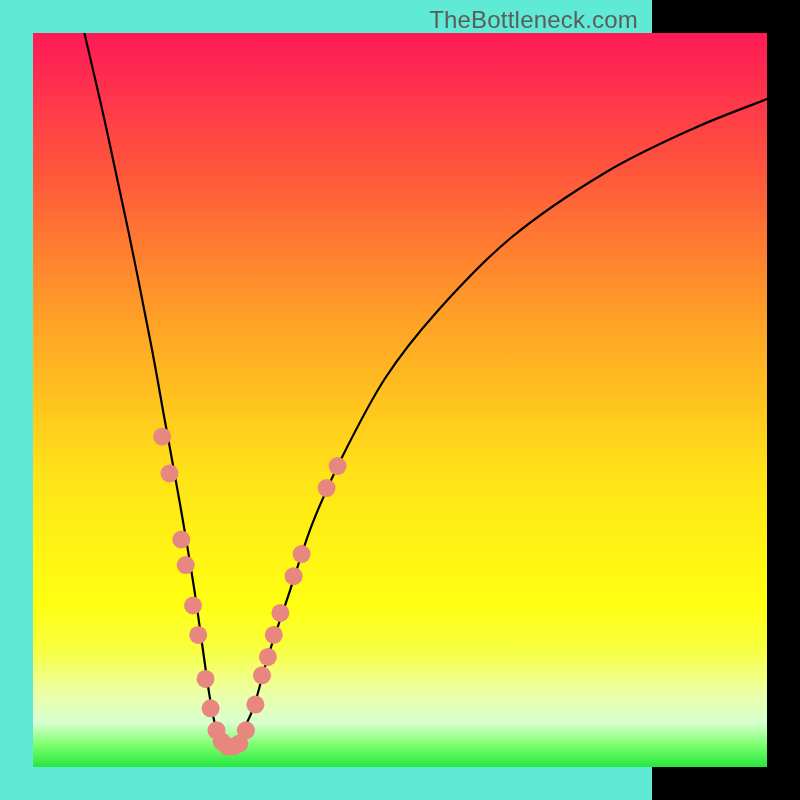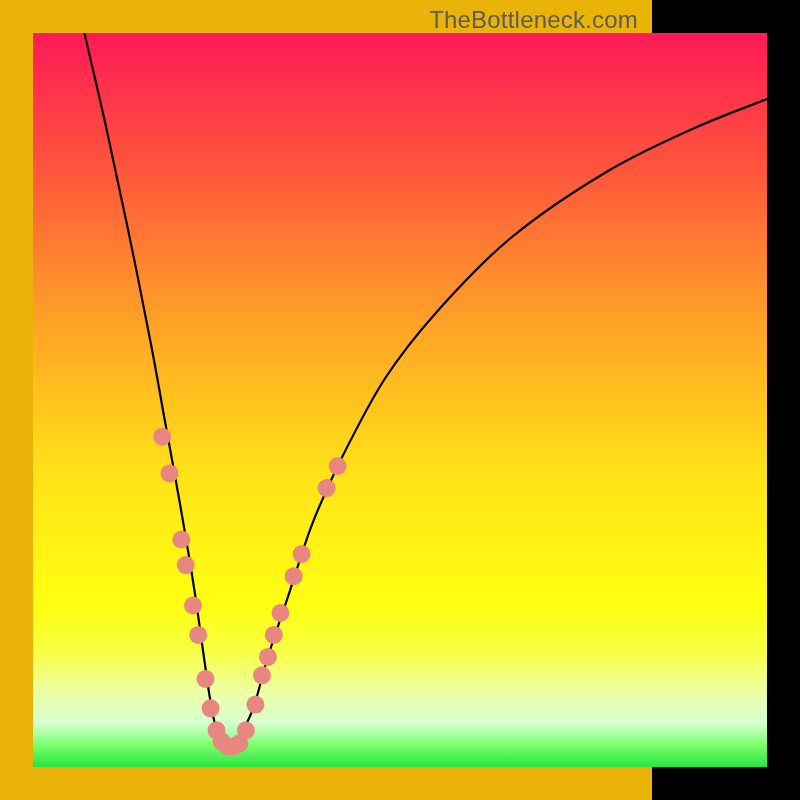--- a/index.html
+++ b/index.html
@@ -10,21 +10,21 @@
     overflow: hidden;
     background: #000;
     font-family: Arial, Helvetica, sans-serif;
   }
   .frame {
     position: absolute;
     left: 0;
     top: 0;
     width: 652px;
     height: 800px;
-    background: #eab308;
+    background: #5eead4;
   }
   .plot {
     position: absolute;
     left: 33px;
     top: 33px;
     width: 734px;
     height: 734px;
     overflow: hidden;
   }
   .gradient-bg {

